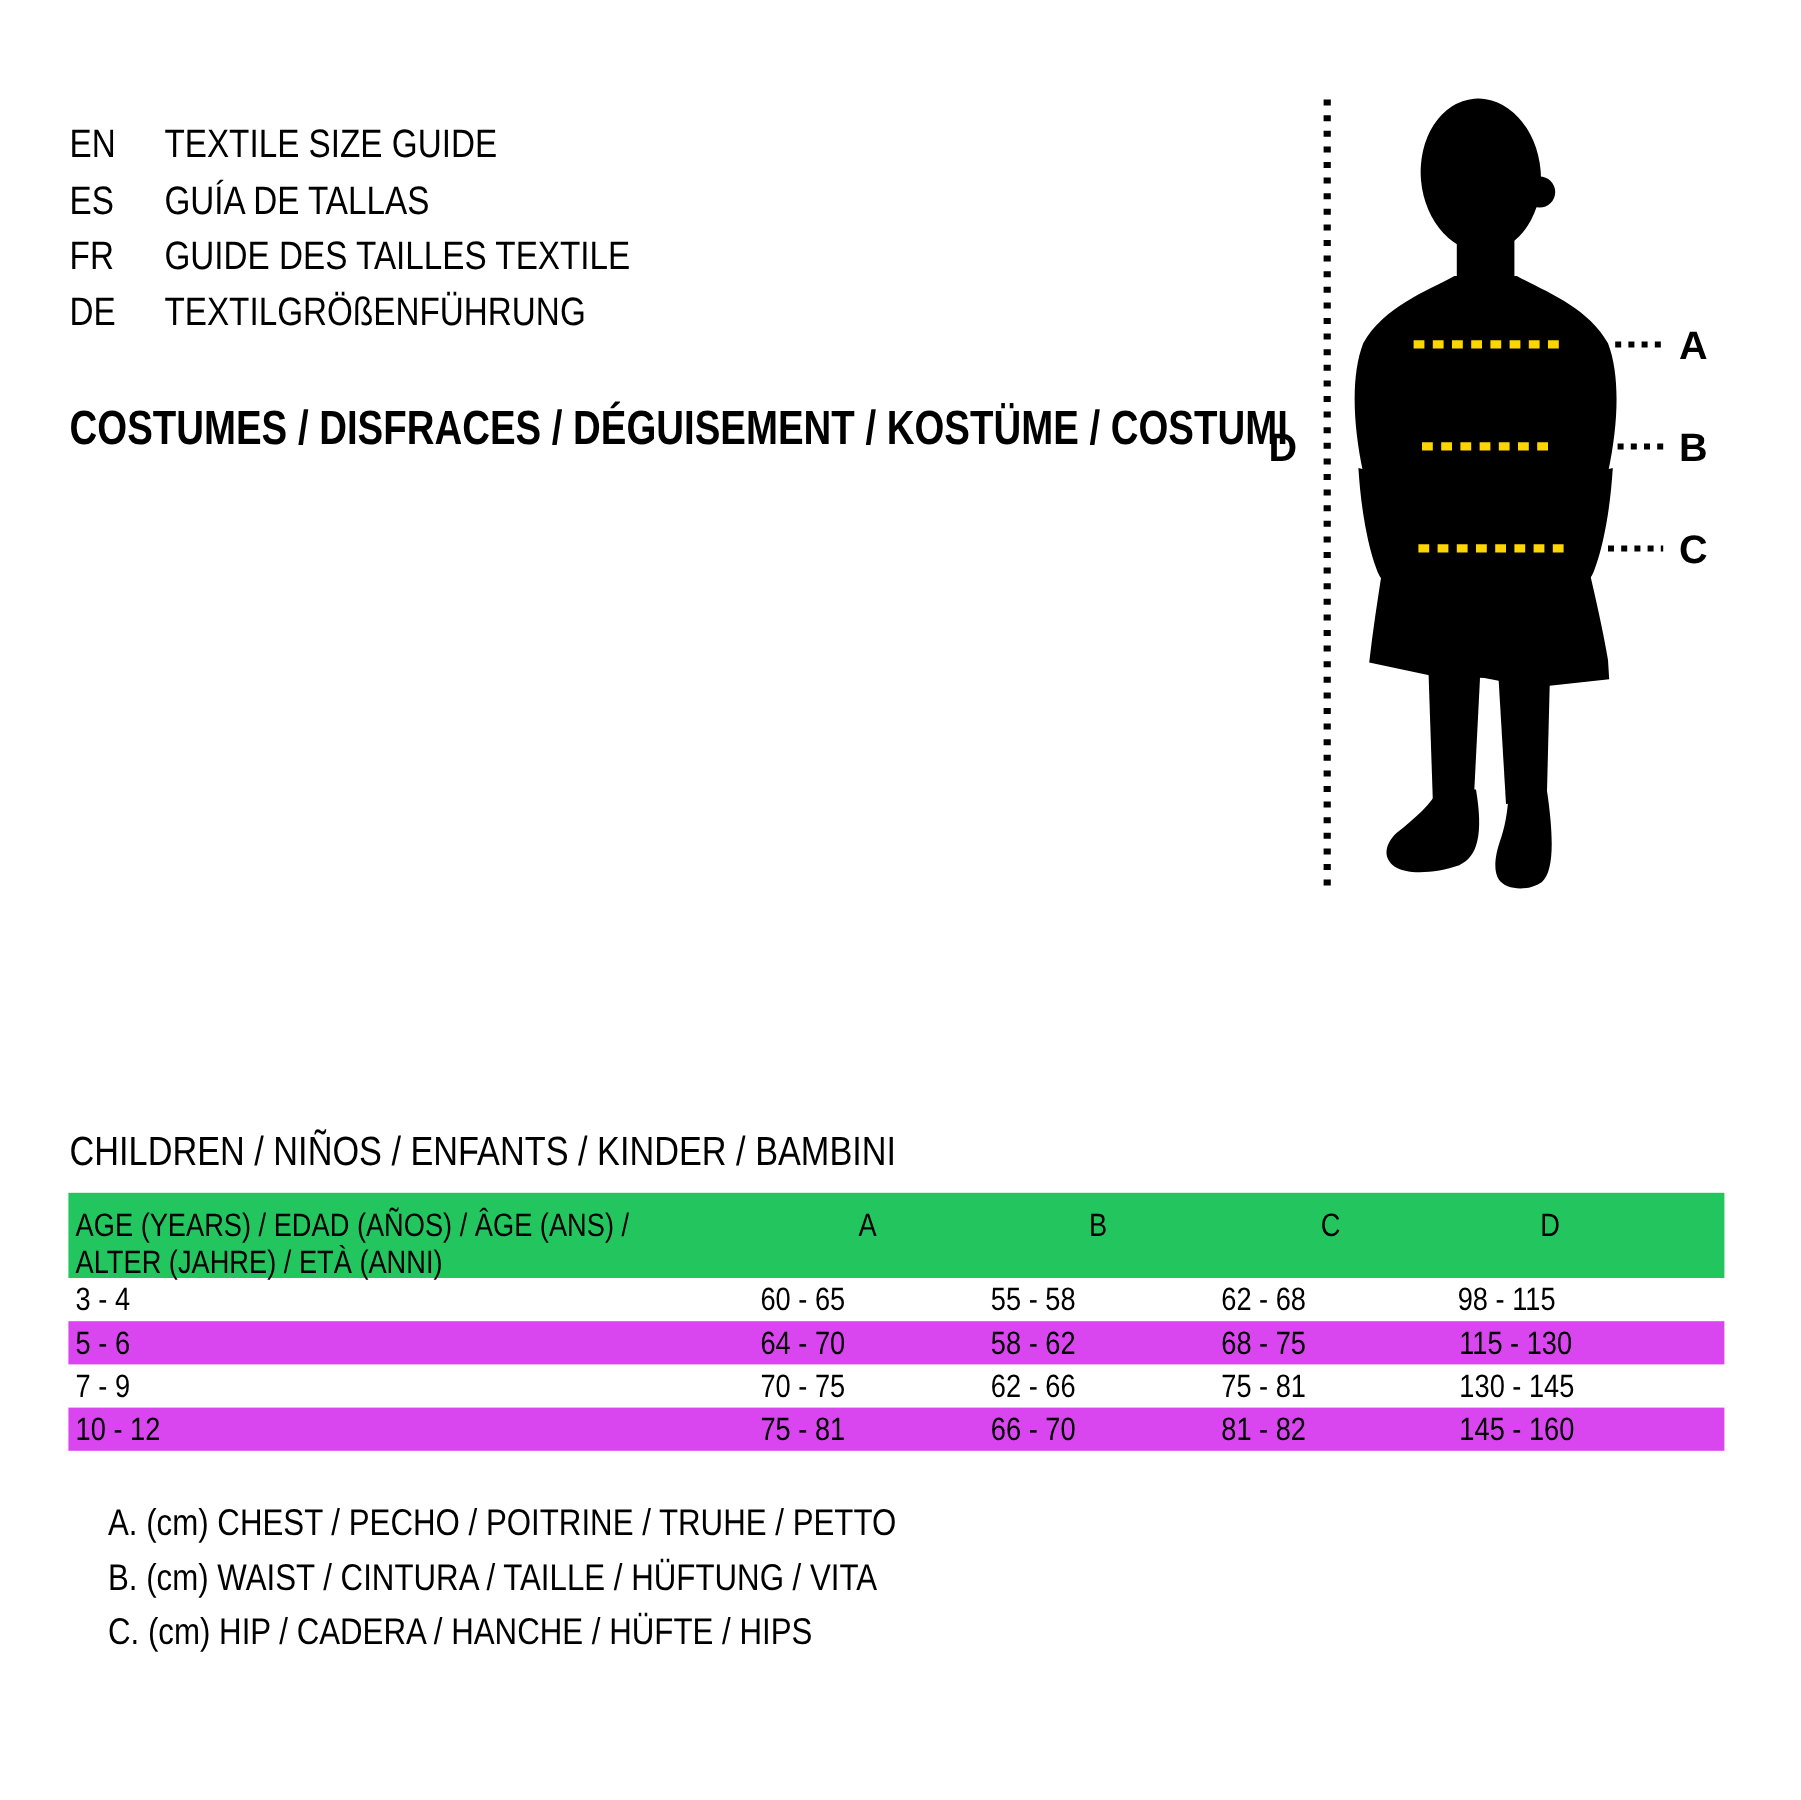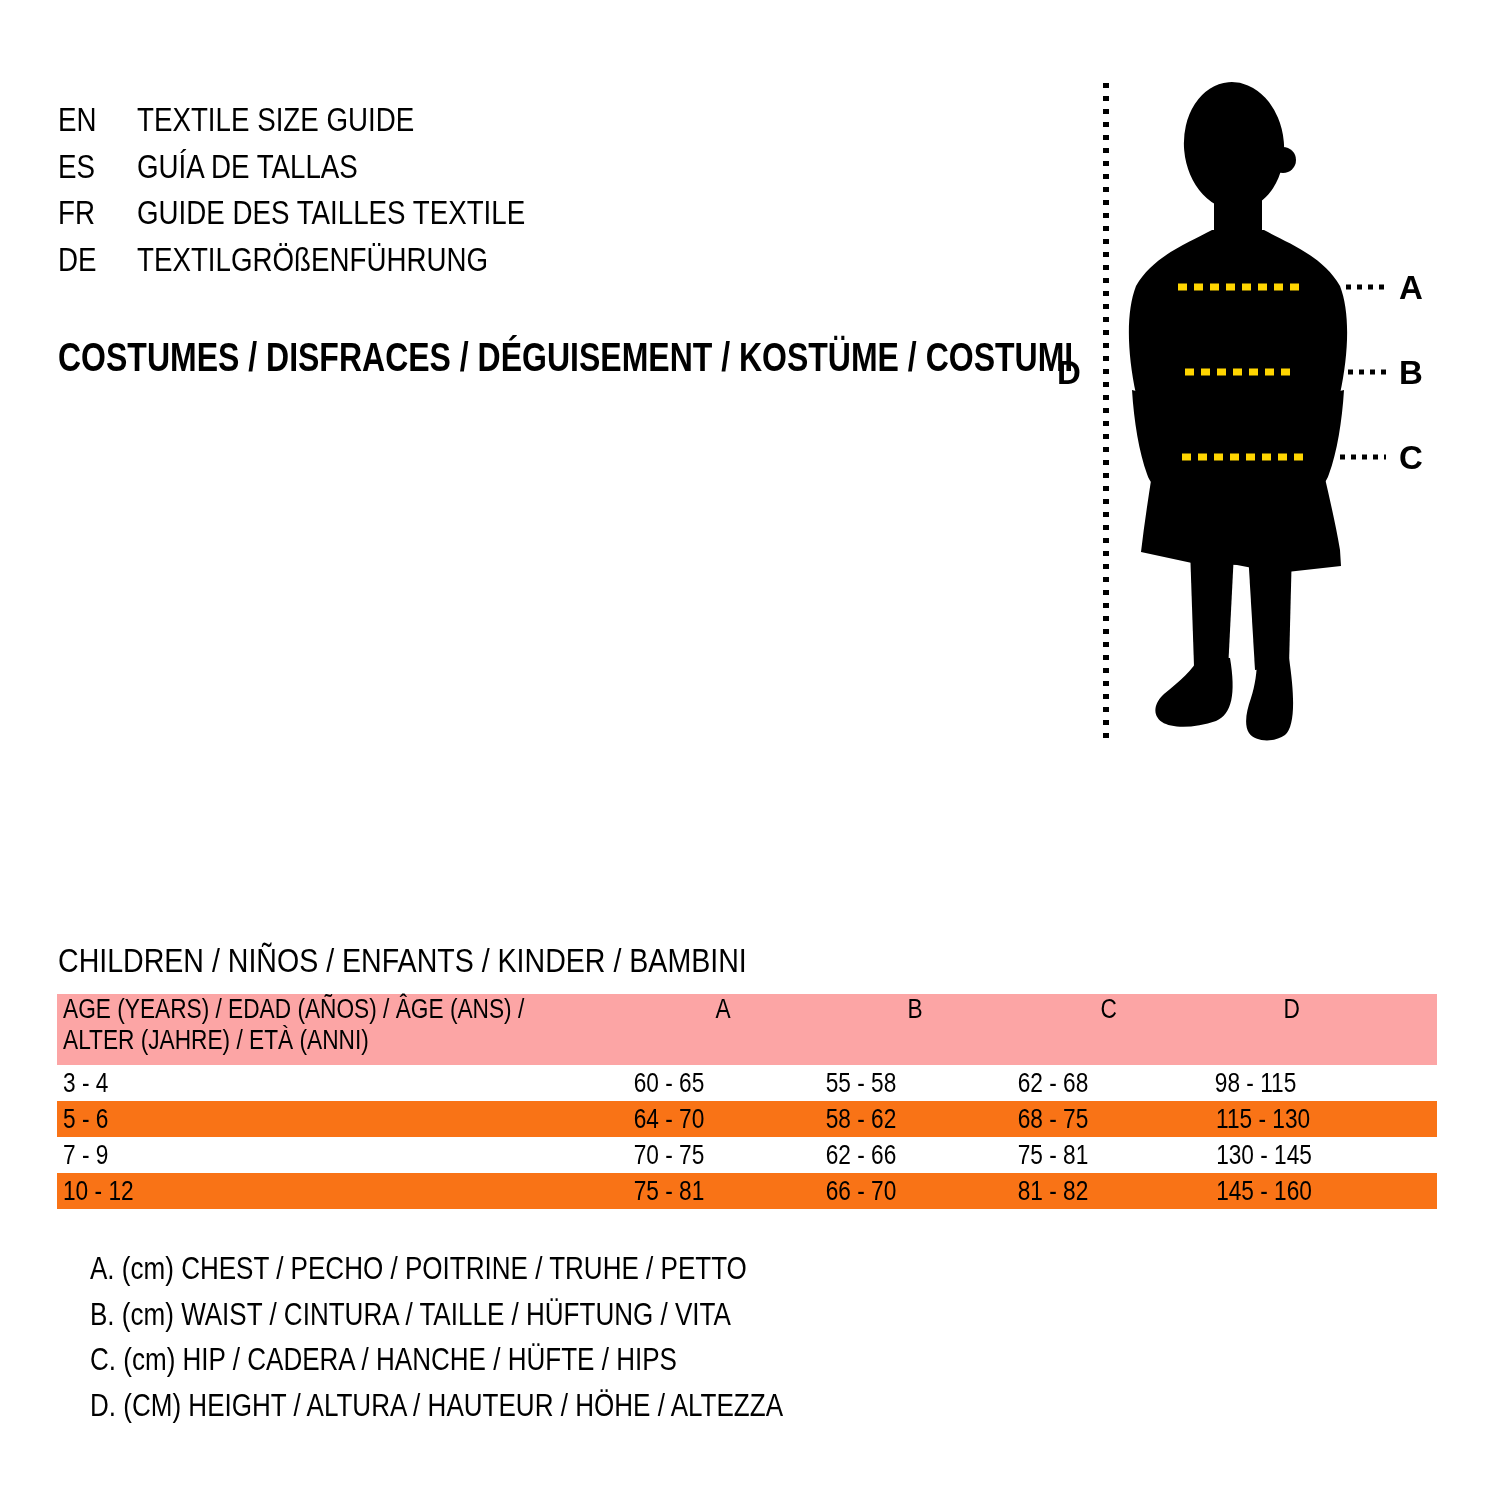--- a/index.html
+++ b/index.html
@@ -19,26 +19,26 @@
   .category-title .cond { transform:scaleX(0.80); }
 
   .figure { position:absolute; left:1040px; top:60px; width:460px; height:700px; }
   .fig-label { font-family:"Liberation Sans","DejaVu Sans",sans-serif; font-weight:700; font-size:33px; fill:#000; }
 
   .section-title { position:absolute; left:58px; top:941px; font-size:34px; line-height:38px; }
 
   .size-table { position:absolute; left:57px; top:994px; width:1380px; font-size:27px; }
   .t-head {
     display:grid; grid-template-columns:570px 192px 192px 196px 170px 1fr;
-    background:#fca5a5; height:71px; box-sizing:border-box; padding-top:0;
+    background:#22c55e; height:71px; box-sizing:border-box; padding-top:12px;
   }
   .t-age-h { padding-left:6px; line-height:31px; }
   .t-head .t-col { text-align:center; line-height:31px; }
   .t-row { display:grid; grid-template-columns:570px 192px 192px 196px 170px 1fr; height:36px; line-height:36px; }
-  .t-row.alt { background:#f97316; }
+  .t-row.alt { background:#d946ef; }
   .t-age { padding-left:6px; }
   .t-col { text-align:left; }
 
   .legend { position:absolute; left:58px; top:1246px; }
   .legend-line { height:45.5px; line-height:45.5px; font-size:31px;margin-left:32px; }
 </style>
 </head>
 <body>
 
 <div>
@@ -144,16 +144,15 @@
       <div class="t-col"><span class="cond-c">81 - 82</span></div>
       <div class="t-col"><span class="cond-c">145 - 160</span></div>
       <div></div>
     </div>
   </div>
 
   <div class="legend">
     <div class="legend-line"><span class="cond">A. (cm) CHEST / PECHO / POITRINE / TRUHE / PETTO</span></div>
     <div class="legend-line"><span class="cond">B. (cm) WAIST / CINTURA / TAILLE / HÜFTUNG / VITA</span></div>
     <div class="legend-line"><span class="cond">C. (cm) HIP / CADERA / HANCHE / HÜFTE / HIPS</span></div>
-    <div class="legend-line"><span class="cond">D. (CM) HEIGHT / ALTURA / HAUTEUR / HÖHE / ALTEZZA</span></div>
   </div>
 
 </div>
 
 </body></html>

